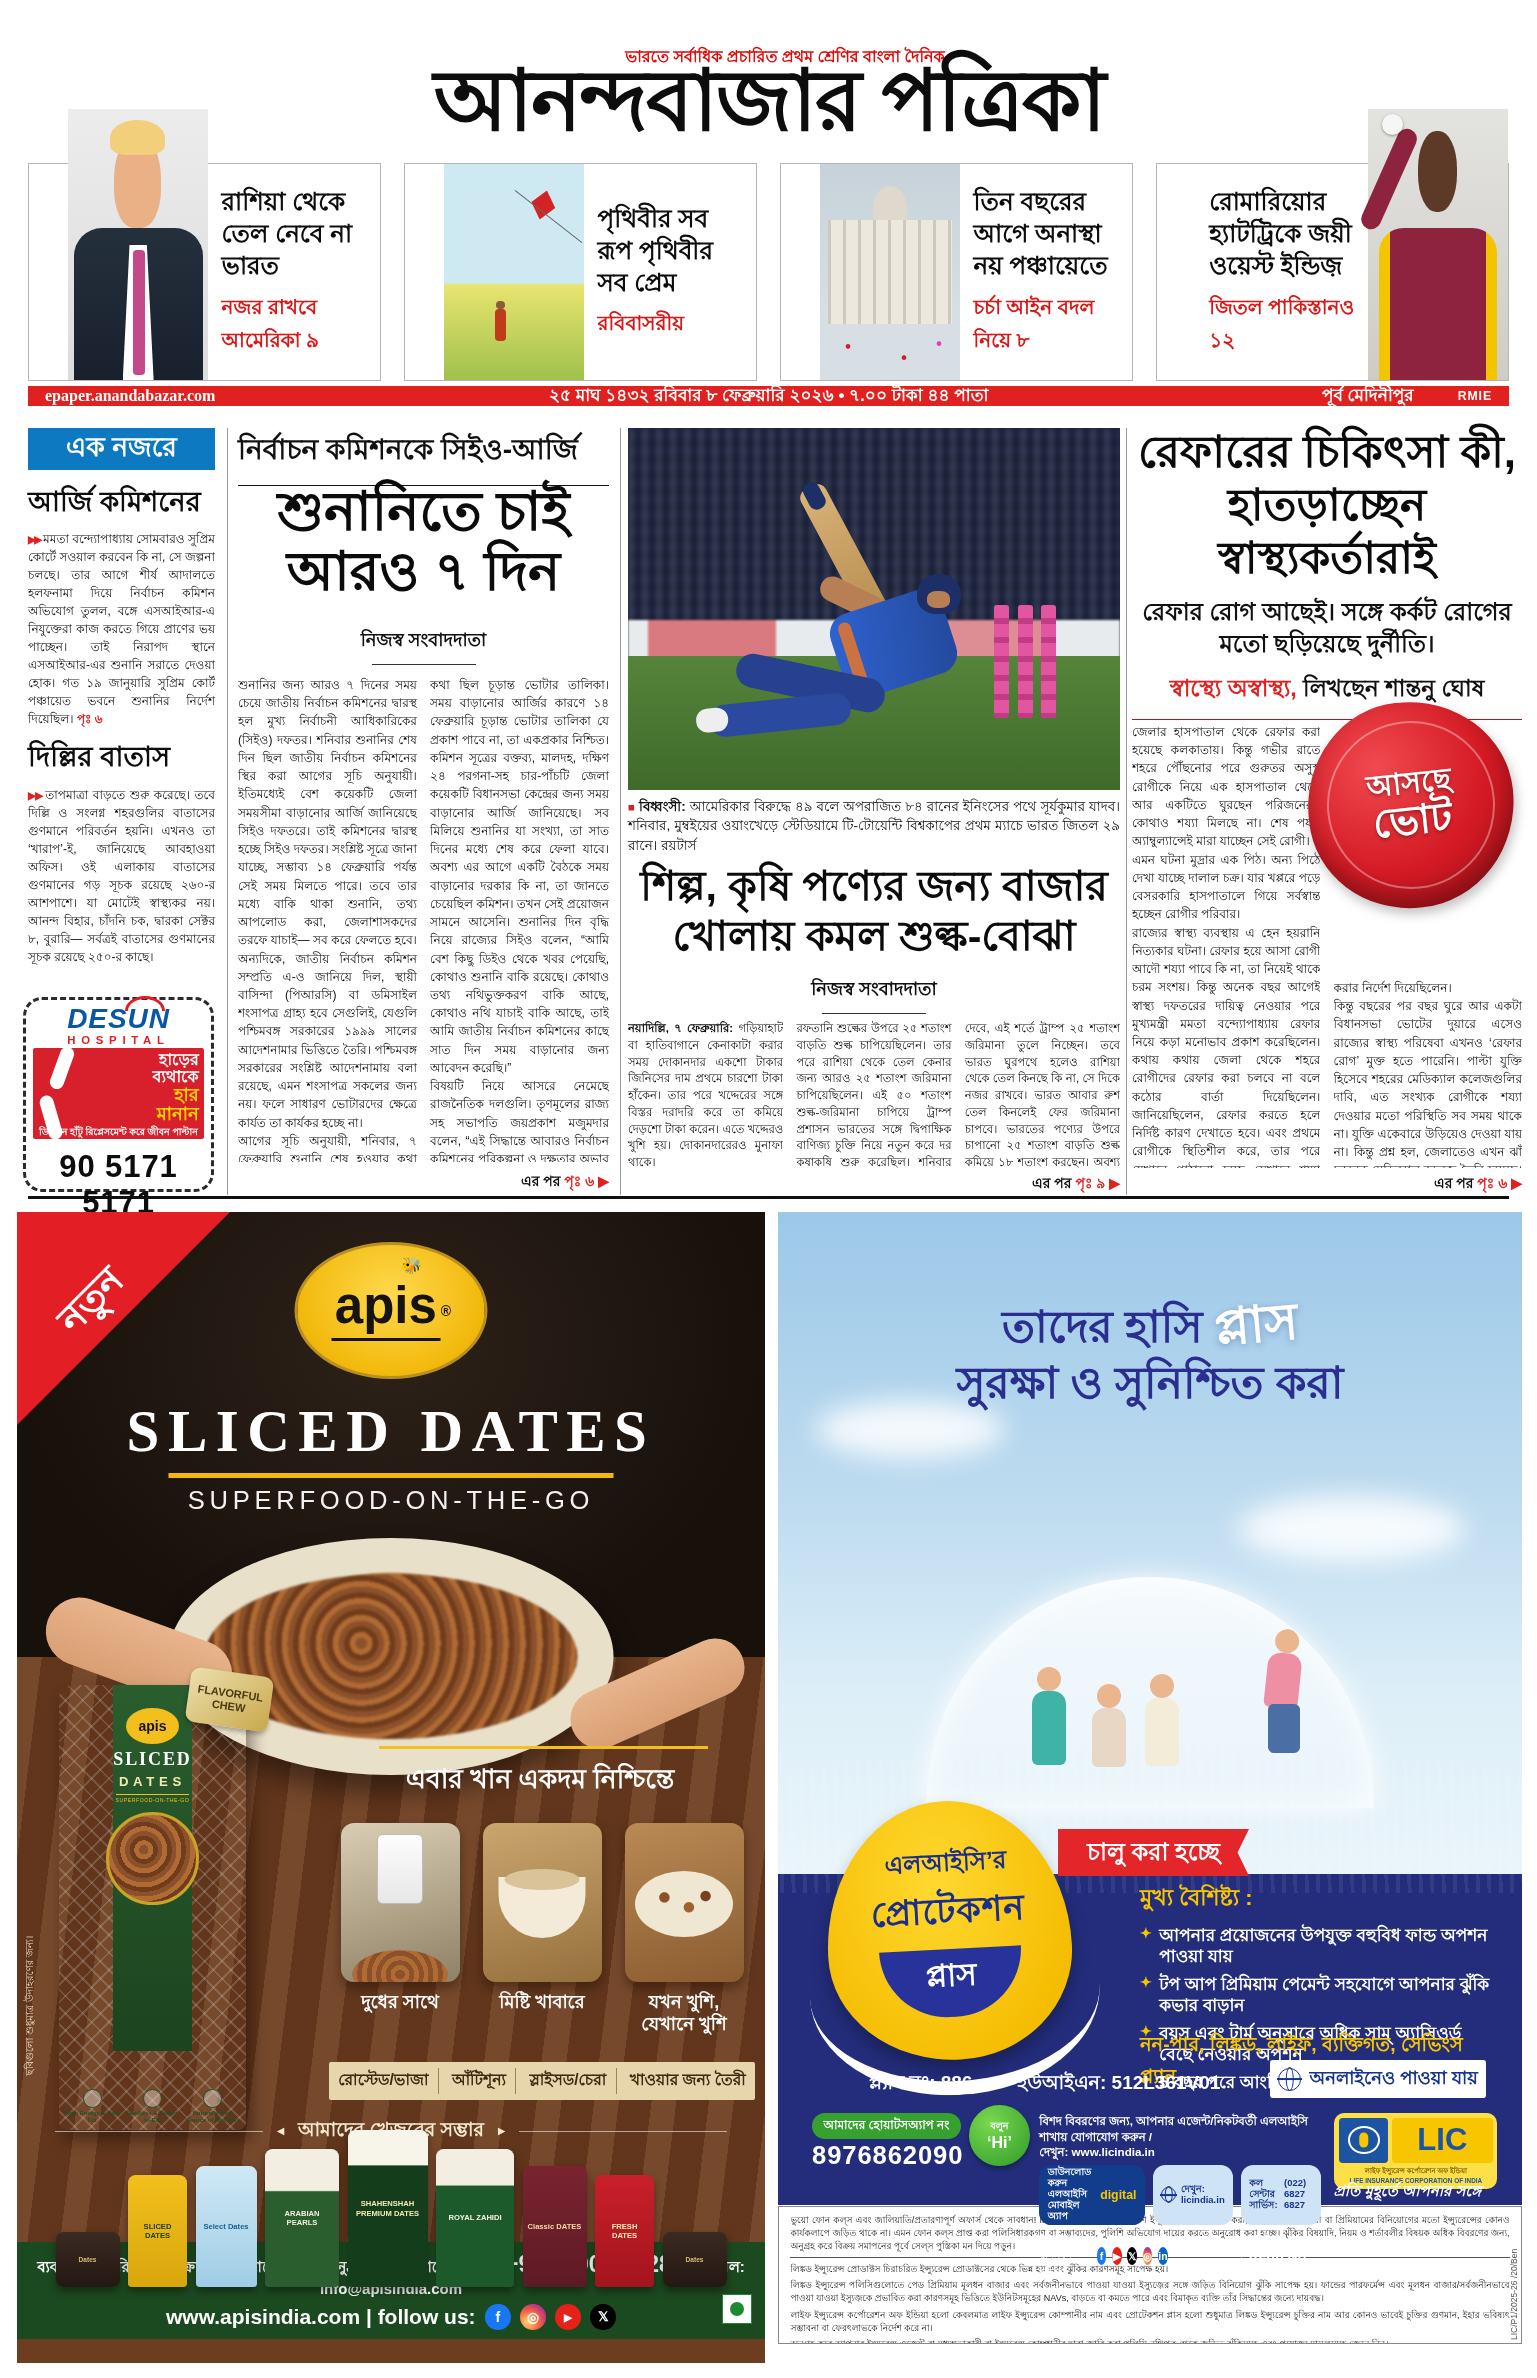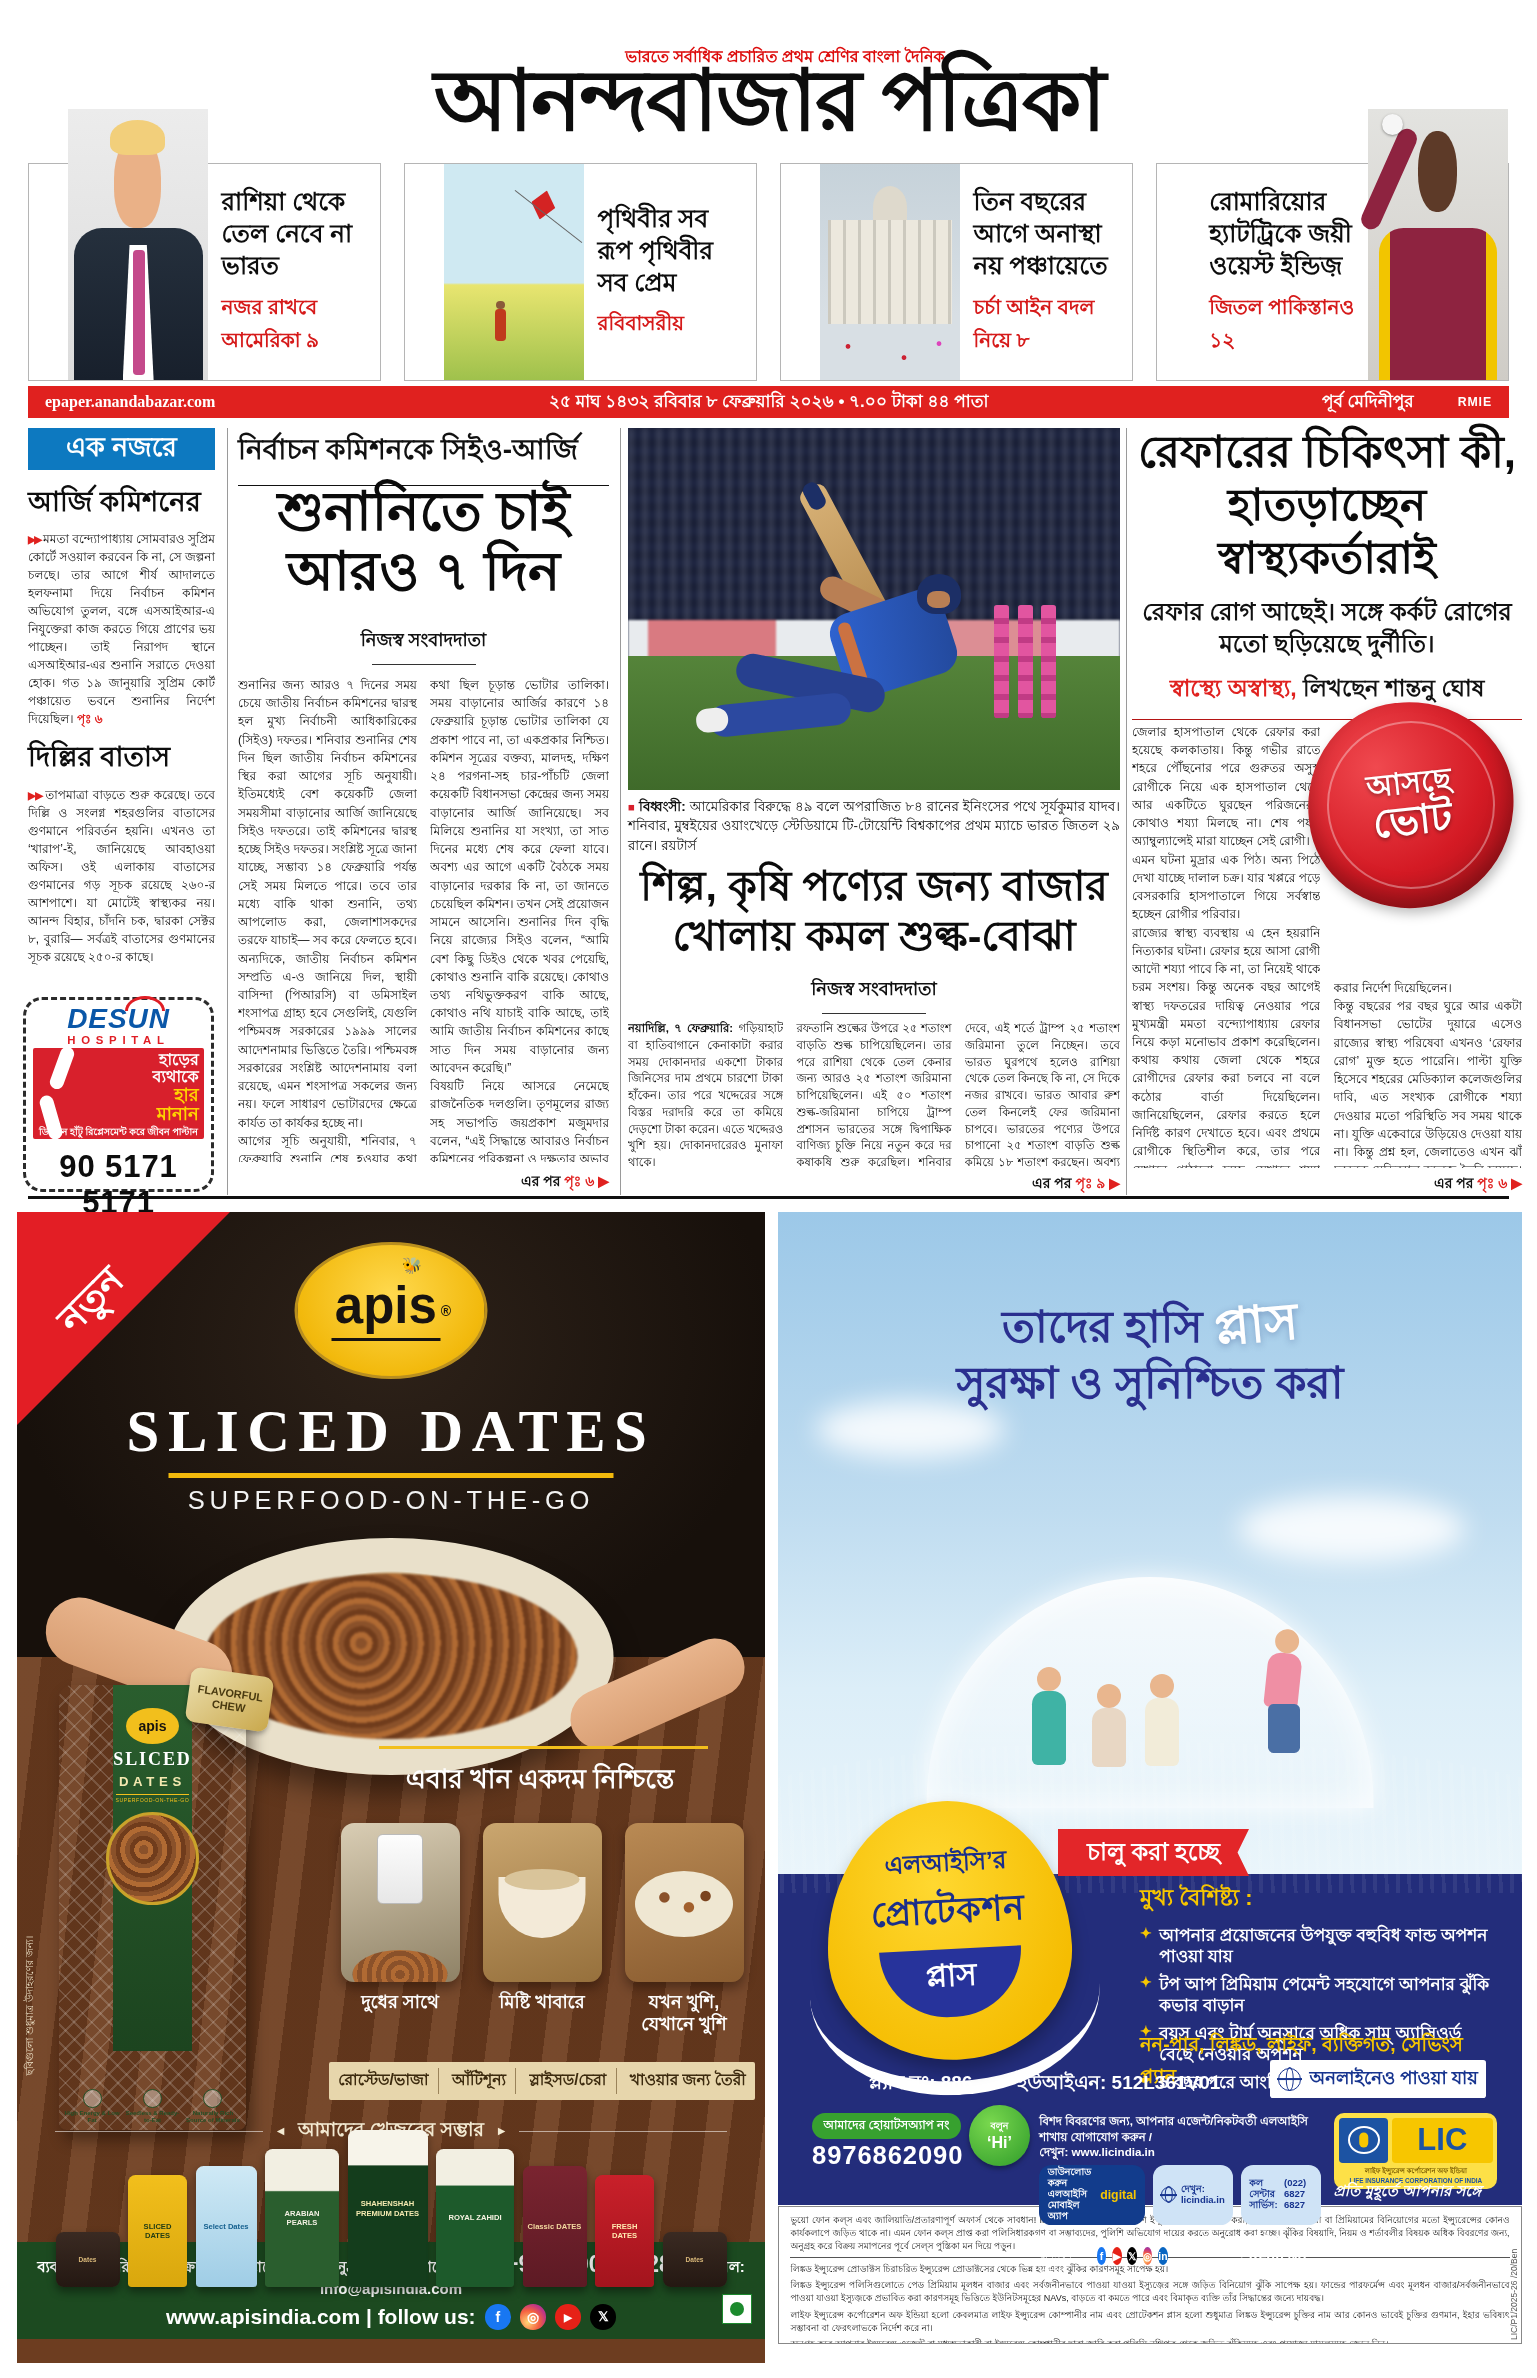--- a/index.html
+++ b/index.html
@@ -35,21 +35,21 @@
   .b-dome{position:absolute;top:10%;left:38%;width:24%;height:20%;background:#ded9cc;border-radius:50% 50% 0 0;}
   .b-green{position:absolute;bottom:0;left:0;right:0;height:26%;background:linear-gradient(#4d7a3c,#39602c);
            background-image:radial-gradient(circle at 20% 40%,#c23 1.9px,transparent 2.8px),radial-gradient(circle at 60% 60%,#c23 1.9px,transparent 2.8px),radial-gradient(circle at 85% 35%,#d4b 1.9px,transparent 2.8px);}
   .w-bg{position:absolute;inset:0;background:linear-gradient(#e3e3e0,#cfccc6);}
   .w-jersey{position:absolute;bottom:0;left:8%;width:84%;height:56%;border-radius:24.6px 24.6px 0 0;
             background:linear-gradient(90deg,#f2c500 0 9%,#8e2340 9% 91%,#f2c500 91%);}
   .w-head{position:absolute;top:8%;left:36%;width:28%;height:30%;background:#5d3a28;border-radius:46%;}
   .w-arm{position:absolute;top:6%;left:8%;width:14%;height:40%;background:#8e2340;border-radius:11.4px;transform:rotate(24deg);}
   .w-ball{position:absolute;top:2%;left:10%;width:21px;height:21px;background:#f6f6f6;border-radius:50%;box-shadow:0 0.9px 2.8px rgba(0,0,0,.4);}
   
-  .dateband{position:absolute;top:386px;left:28px;width:1481px;height:32px;background:#e0211f;color:#fff;display:flex;align-items:center;padding:0 17px;box-sizing:border-box;font-weight:700;}
+  .dateband{position:absolute;top:386px;left:28px;width:1481px;height:20px;background:#e0211f;color:#fff;display:flex;align-items:center;padding:0 17px;box-sizing:border-box;font-weight:700;}
   .db-site{font-size:16px;font-family:"Liberation Serif",serif;}
   .db-date{flex:1;text-align:center;font-size:17px;}
   .db-ed{font-size:17px;margin-right:44px;}
   .db-code{font-size:12.3px;letter-spacing:0.9px;}
   
   .vr{position:absolute;top:428px;height:767px;width:0.9px;background:#9a9a9a;}
   .hr-end{position:absolute;top:1196px;left:28px;width:1481px;height:2.8px;background:#101010;}
   
   .glance-head{position:absolute;top:428px;left:28px;width:187px;height:42px;background:#0d79c0;color:#fff;font-size:26.5px;font-weight:800;display:flex;align-items:center;justify-content:center;}
   .glance{position:absolute;top:473px;left:28px;width:187px;}

